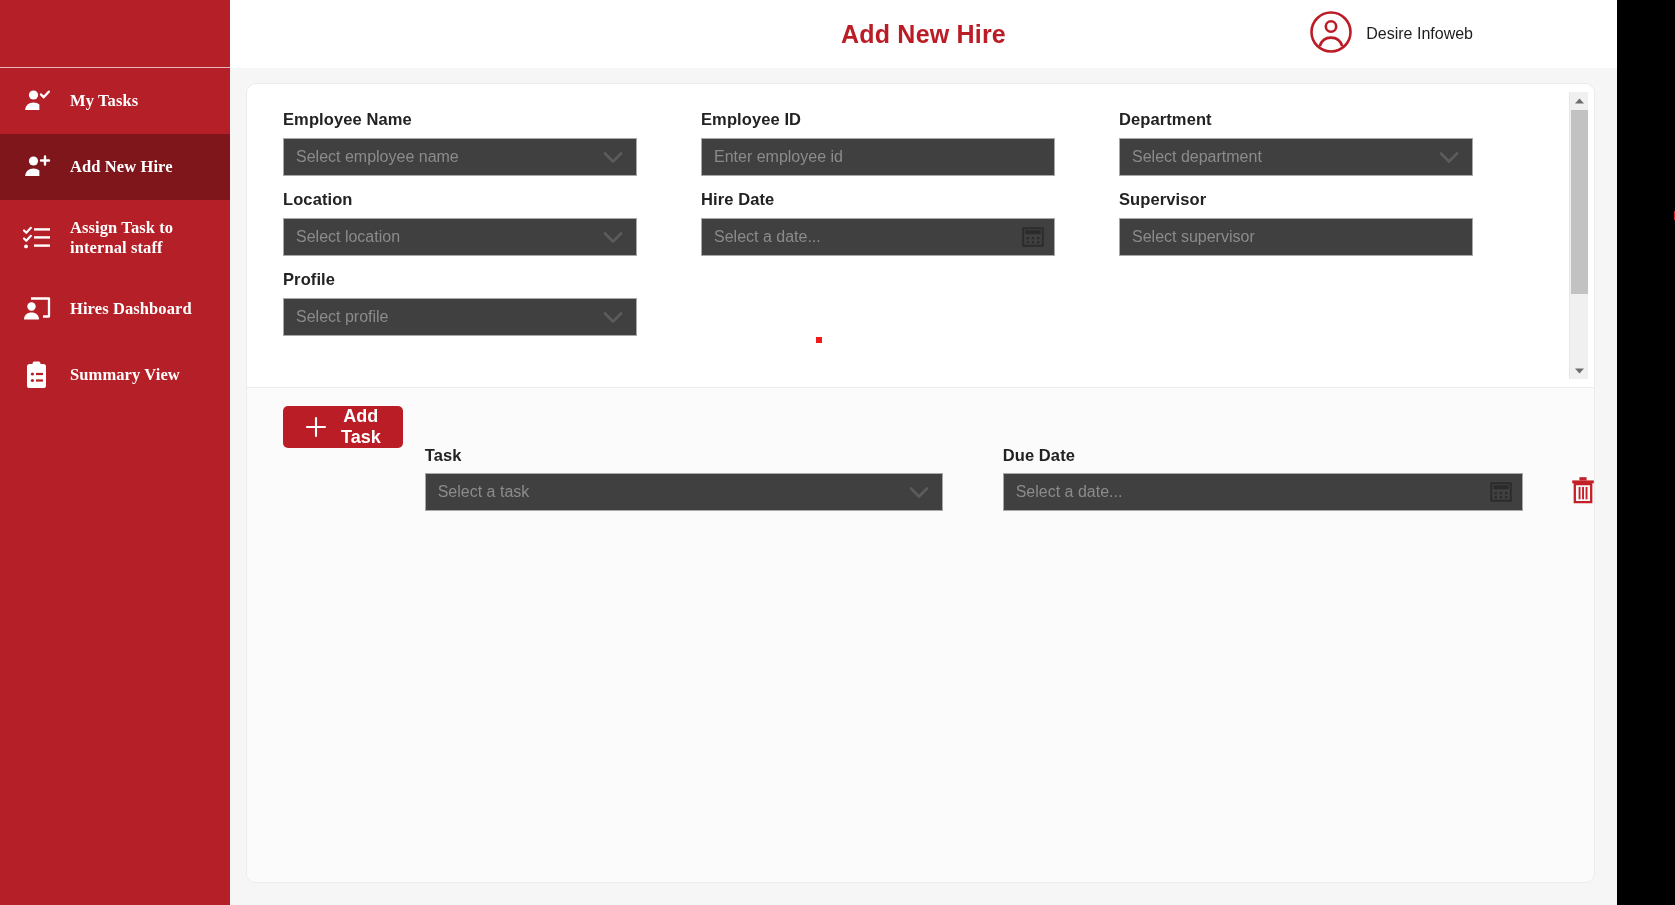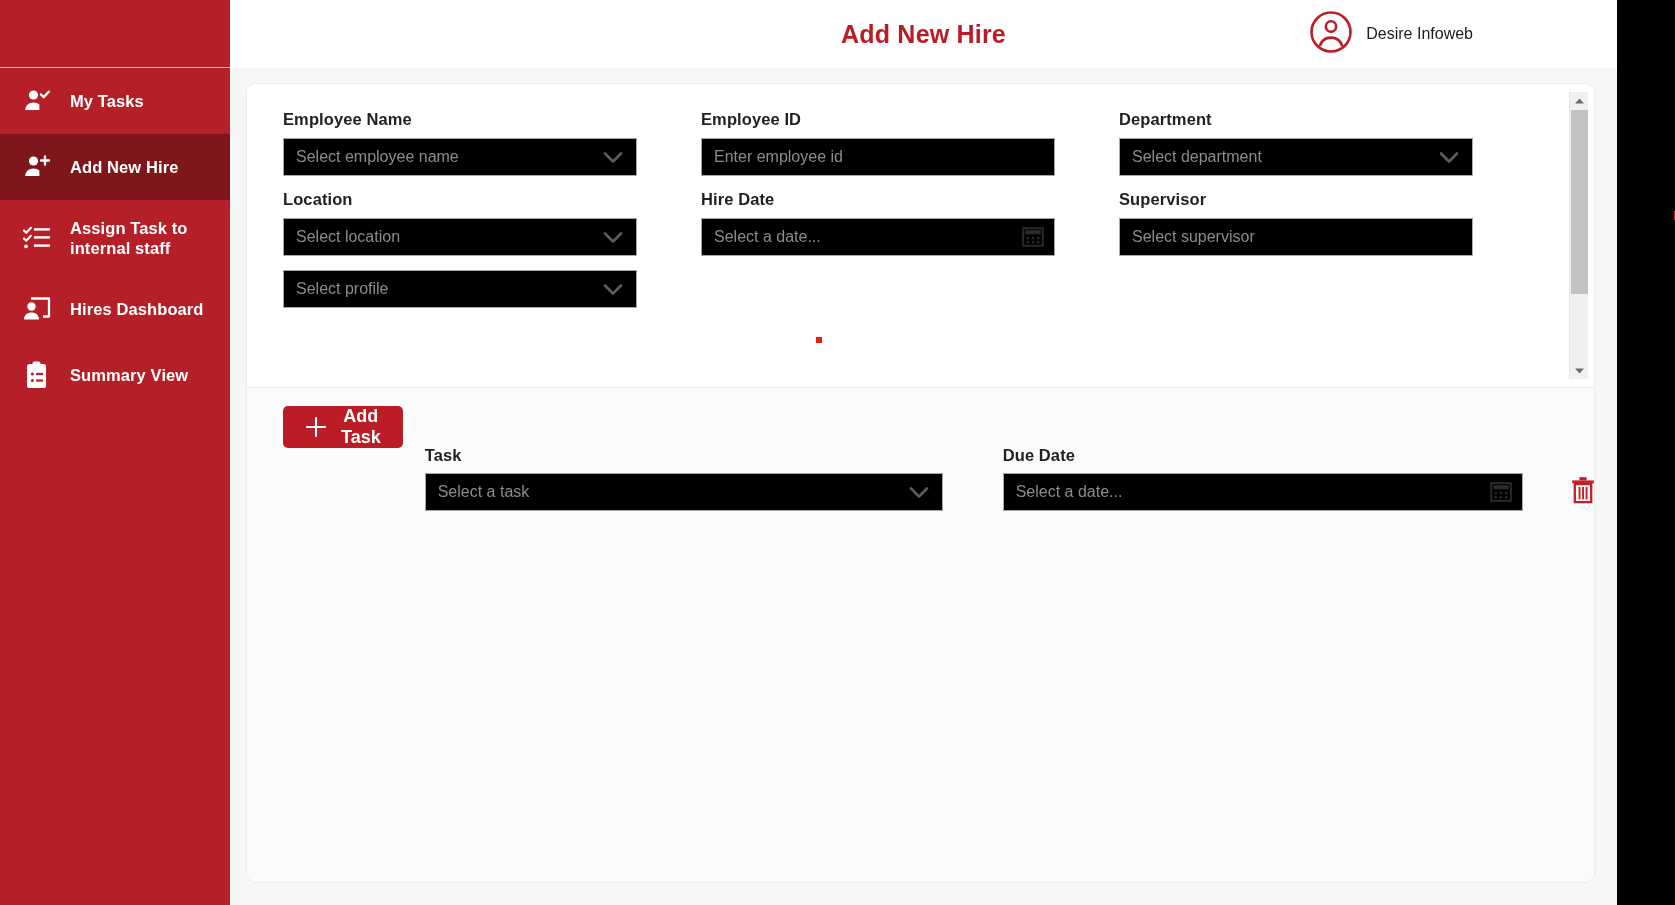--- a/index.html
+++ b/index.html
@@ -37,21 +37,21 @@
     font-weight: bold;
     cursor: pointer;
     letter-spacing: .1px;
   }
   .nav-item.active { background: #7e161c; }
   .nav-item .nav-icon {
     width: 30px; height: 30px;
     flex: 0 0 30px;
     display: flex; align-items: center; justify-content: center;
   }
-  .nav-item .nav-label { line-height: 1.22; }
+  .nav-item .nav-label { line-height: 1.22; font-family: Liberation Serif, serif; }
   .nav-item.two-line { min-height: 76px; }
 
   
   #right {
     flex: 1 1 auto;
     height: 905px;
     display: flex;
     flex-direction: column;
     background: #f6f6f6;
     min-width: 0;
@@ -125,21 +125,21 @@
   .field-label {
     font-size: 16.5px;
     color: #222222;
     font-weight: bold;
     margin-bottom: 9px;
     letter-spacing: .1px;
   }
   .input-box {
     height: 38px;
     border: 1px solid #a8a8a8;
-    background: #000000;
+    background: #404040;
     display: flex;
     align-items: center;
     padding: 0 10px 0 12px;
     cursor: text;
   }
   .input-box .ph {
     font-size: 16px;
     color: #8b8b8b;
     flex: 1 1 auto;
     white-space: nowrap;
@@ -428,20 +428,21 @@
               </div>
 
               <div class="field c3">
                 <div class="field-label">Supervisor</div>
                 <div class="input-box">
                   <span class="ph">Select supervisor</span>
                 </div>
               </div>
 
               <div class="field c1">
+                <div class="field-label">Profile</div>
                 <div class="input-box">
                   <span class="ph">Select profile</span>
                   <span class="chev">
                     <svg width="26" height="26" viewBox="0 0 26 26">
                         <path d="M5 9.5l8 8 8-8" fill="none" stroke="#5c5c5c" stroke-width="2.6" stroke-linecap="round" stroke-linejoin="round"></path>
                       </svg>
                   </span>
                 </div>
               </div>
 

